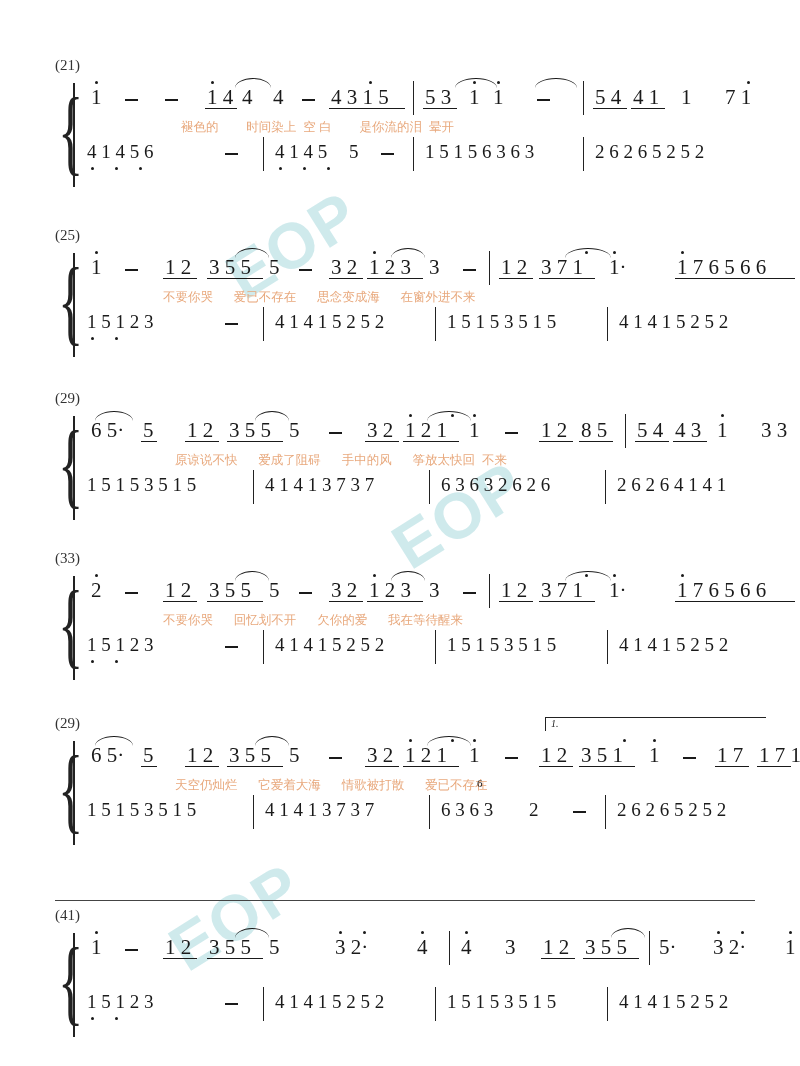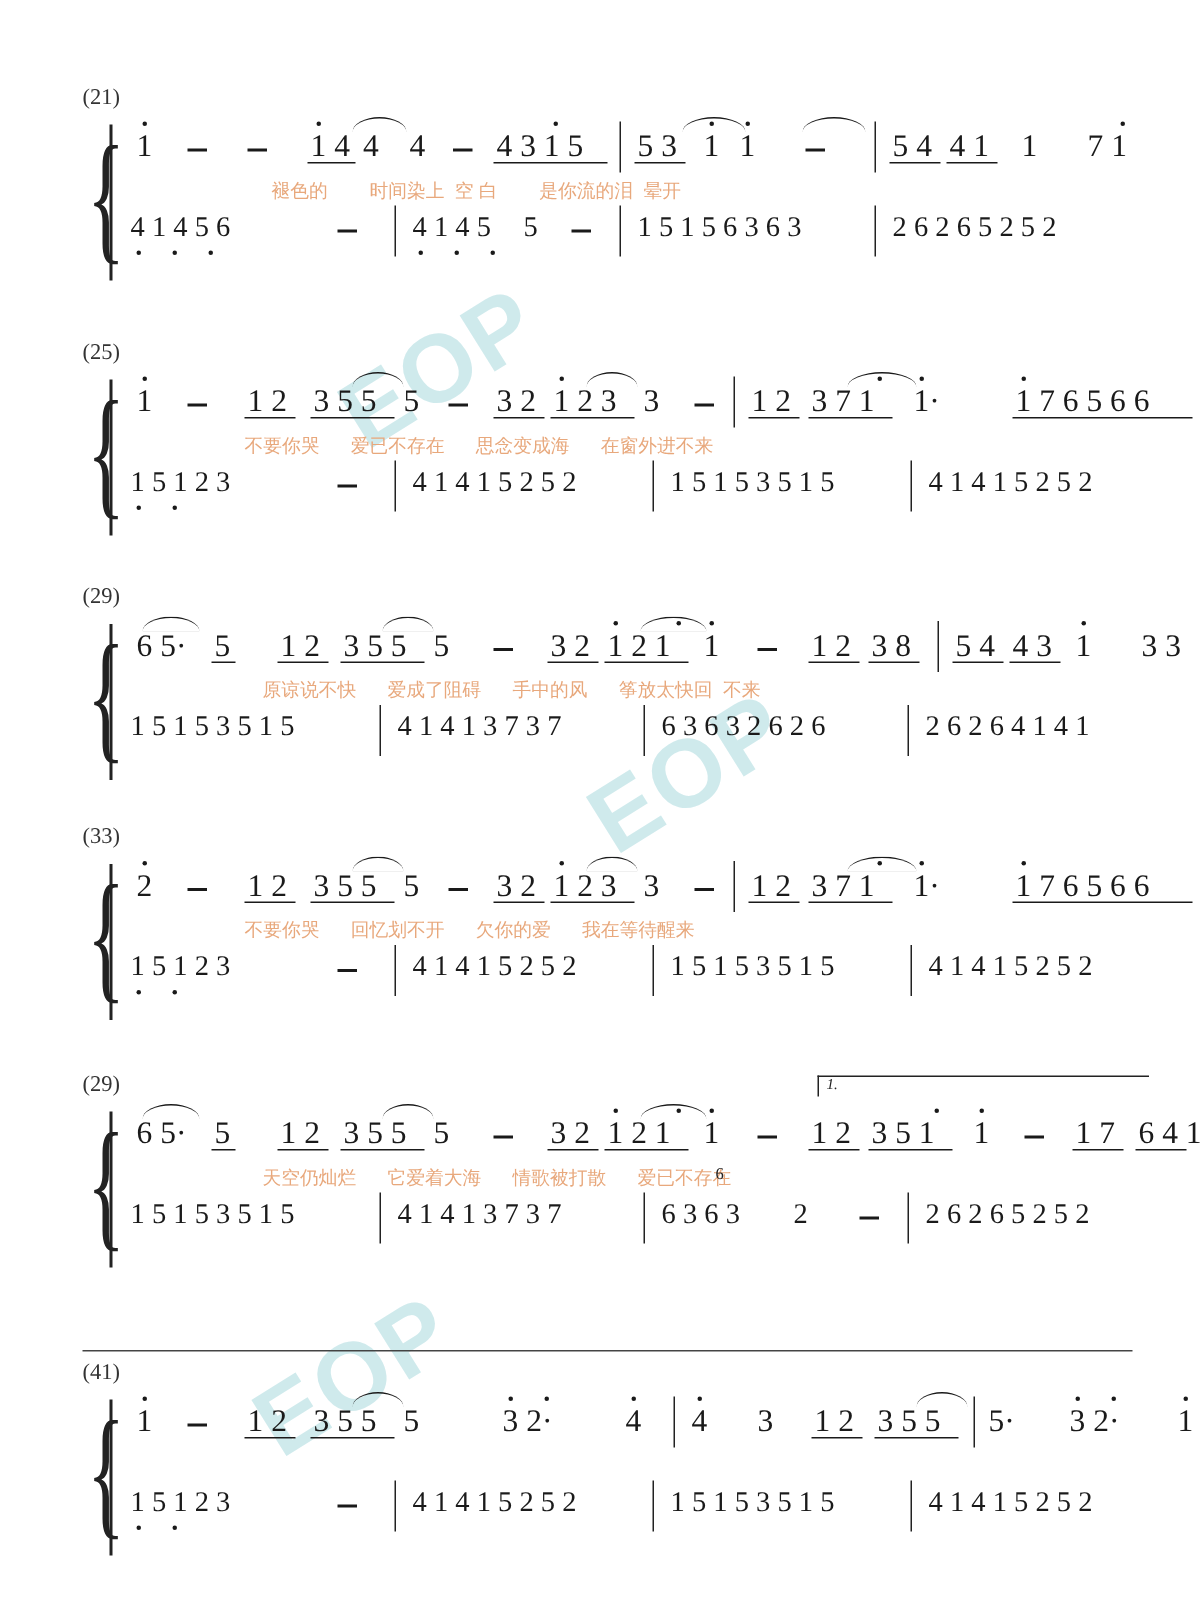--- a/index.html
+++ b/index.html
@@ -328,21 +328,21 @@
       <div class="beam" style="left:326px; top:31px; width:56px;"></div>
       <div class="dot" style="left:332px; top:4px;"></div>
       <div class="dot" style="left:374px; top:4px;"></div>
       <div class="slur" style="left:350px; top:1px; width:44px;"></div>
       <div class="cell note" style="left:392px; top:8px;">1</div>
       <div class="dot" style="left:396px; top:4px;"></div>
       <div class="dash" style="left:428px; top:22px; width:13px;"></div>
 
       <div class="cell note" style="left:464px; top:8px;">1 2</div>
       <div class="beam" style="left:462px; top:31px; width:34px;"></div>
-      <div class="cell note" style="left:504px; top:8px;">3 8</div>
+      <div class="cell note" style="left:504px; top:8px;">8 5</div>
       <div class="beam" style="left:502px; top:31px; width:34px;"></div>
       <div class="barline u" style="left:548px;"></div>
       <div class="cell note" style="left:560px; top:8px;">5 4</div>
       <div class="beam" style="left:558px; top:31px; width:34px;"></div>
       <div class="cell note" style="left:598px; top:8px;">4 3</div>
       <div class="beam" style="left:596px; top:31px; width:34px;"></div>
       <div class="cell note" style="left:640px; top:8px;">1</div>
       <div class="dot" style="left:644px; top:4px;"></div>
       <div class="cell note" style="left:684px; top:8px;">3 3</div>
     </div>
@@ -458,21 +458,21 @@
       <div class="cell note" style="left:464px; top:8px;">1 2</div>
       <div class="beam" style="left:462px; top:31px; width:34px;"></div>
       <div class="cell note" style="left:504px; top:8px;">3 5 1</div>
       <div class="beam" style="left:502px; top:31px; width:56px;"></div>
       <div class="dot" style="left:546px; top:4px;"></div>
       <div class="cell note" style="left:572px; top:8px;">1</div>
       <div class="dot" style="left:576px; top:4px;"></div>
       <div class="dash" style="left:606px; top:22px; width:13px;"></div>
       <div class="cell note" style="left:640px; top:8px;">1 7</div>
       <div class="beam" style="left:638px; top:31px; width:34px;"></div>
-      <div class="cell note" style="left:682px; top:8px;">6 4 1</div>
+      <div class="cell note" style="left:682px; top:8px;">1 7 1</div>
       <div class="beam" style="left:680px; top:31px; width:34px;"></div>
     </div>
 
     <div class="row lyric">
       <div class="cell lyr" style="left:98px; top:0px;">天空仍灿烂      它爱着大海      情歌被打散      爱已不存在</div>
     </div>
 
     <div class="row lower">
       <div class="finger" style="left:400px; top:-22px;">6</div>
       <div class="cell note small" style="left:10px; top:0px;">1 5 1 5 3 5 1 5</div>

